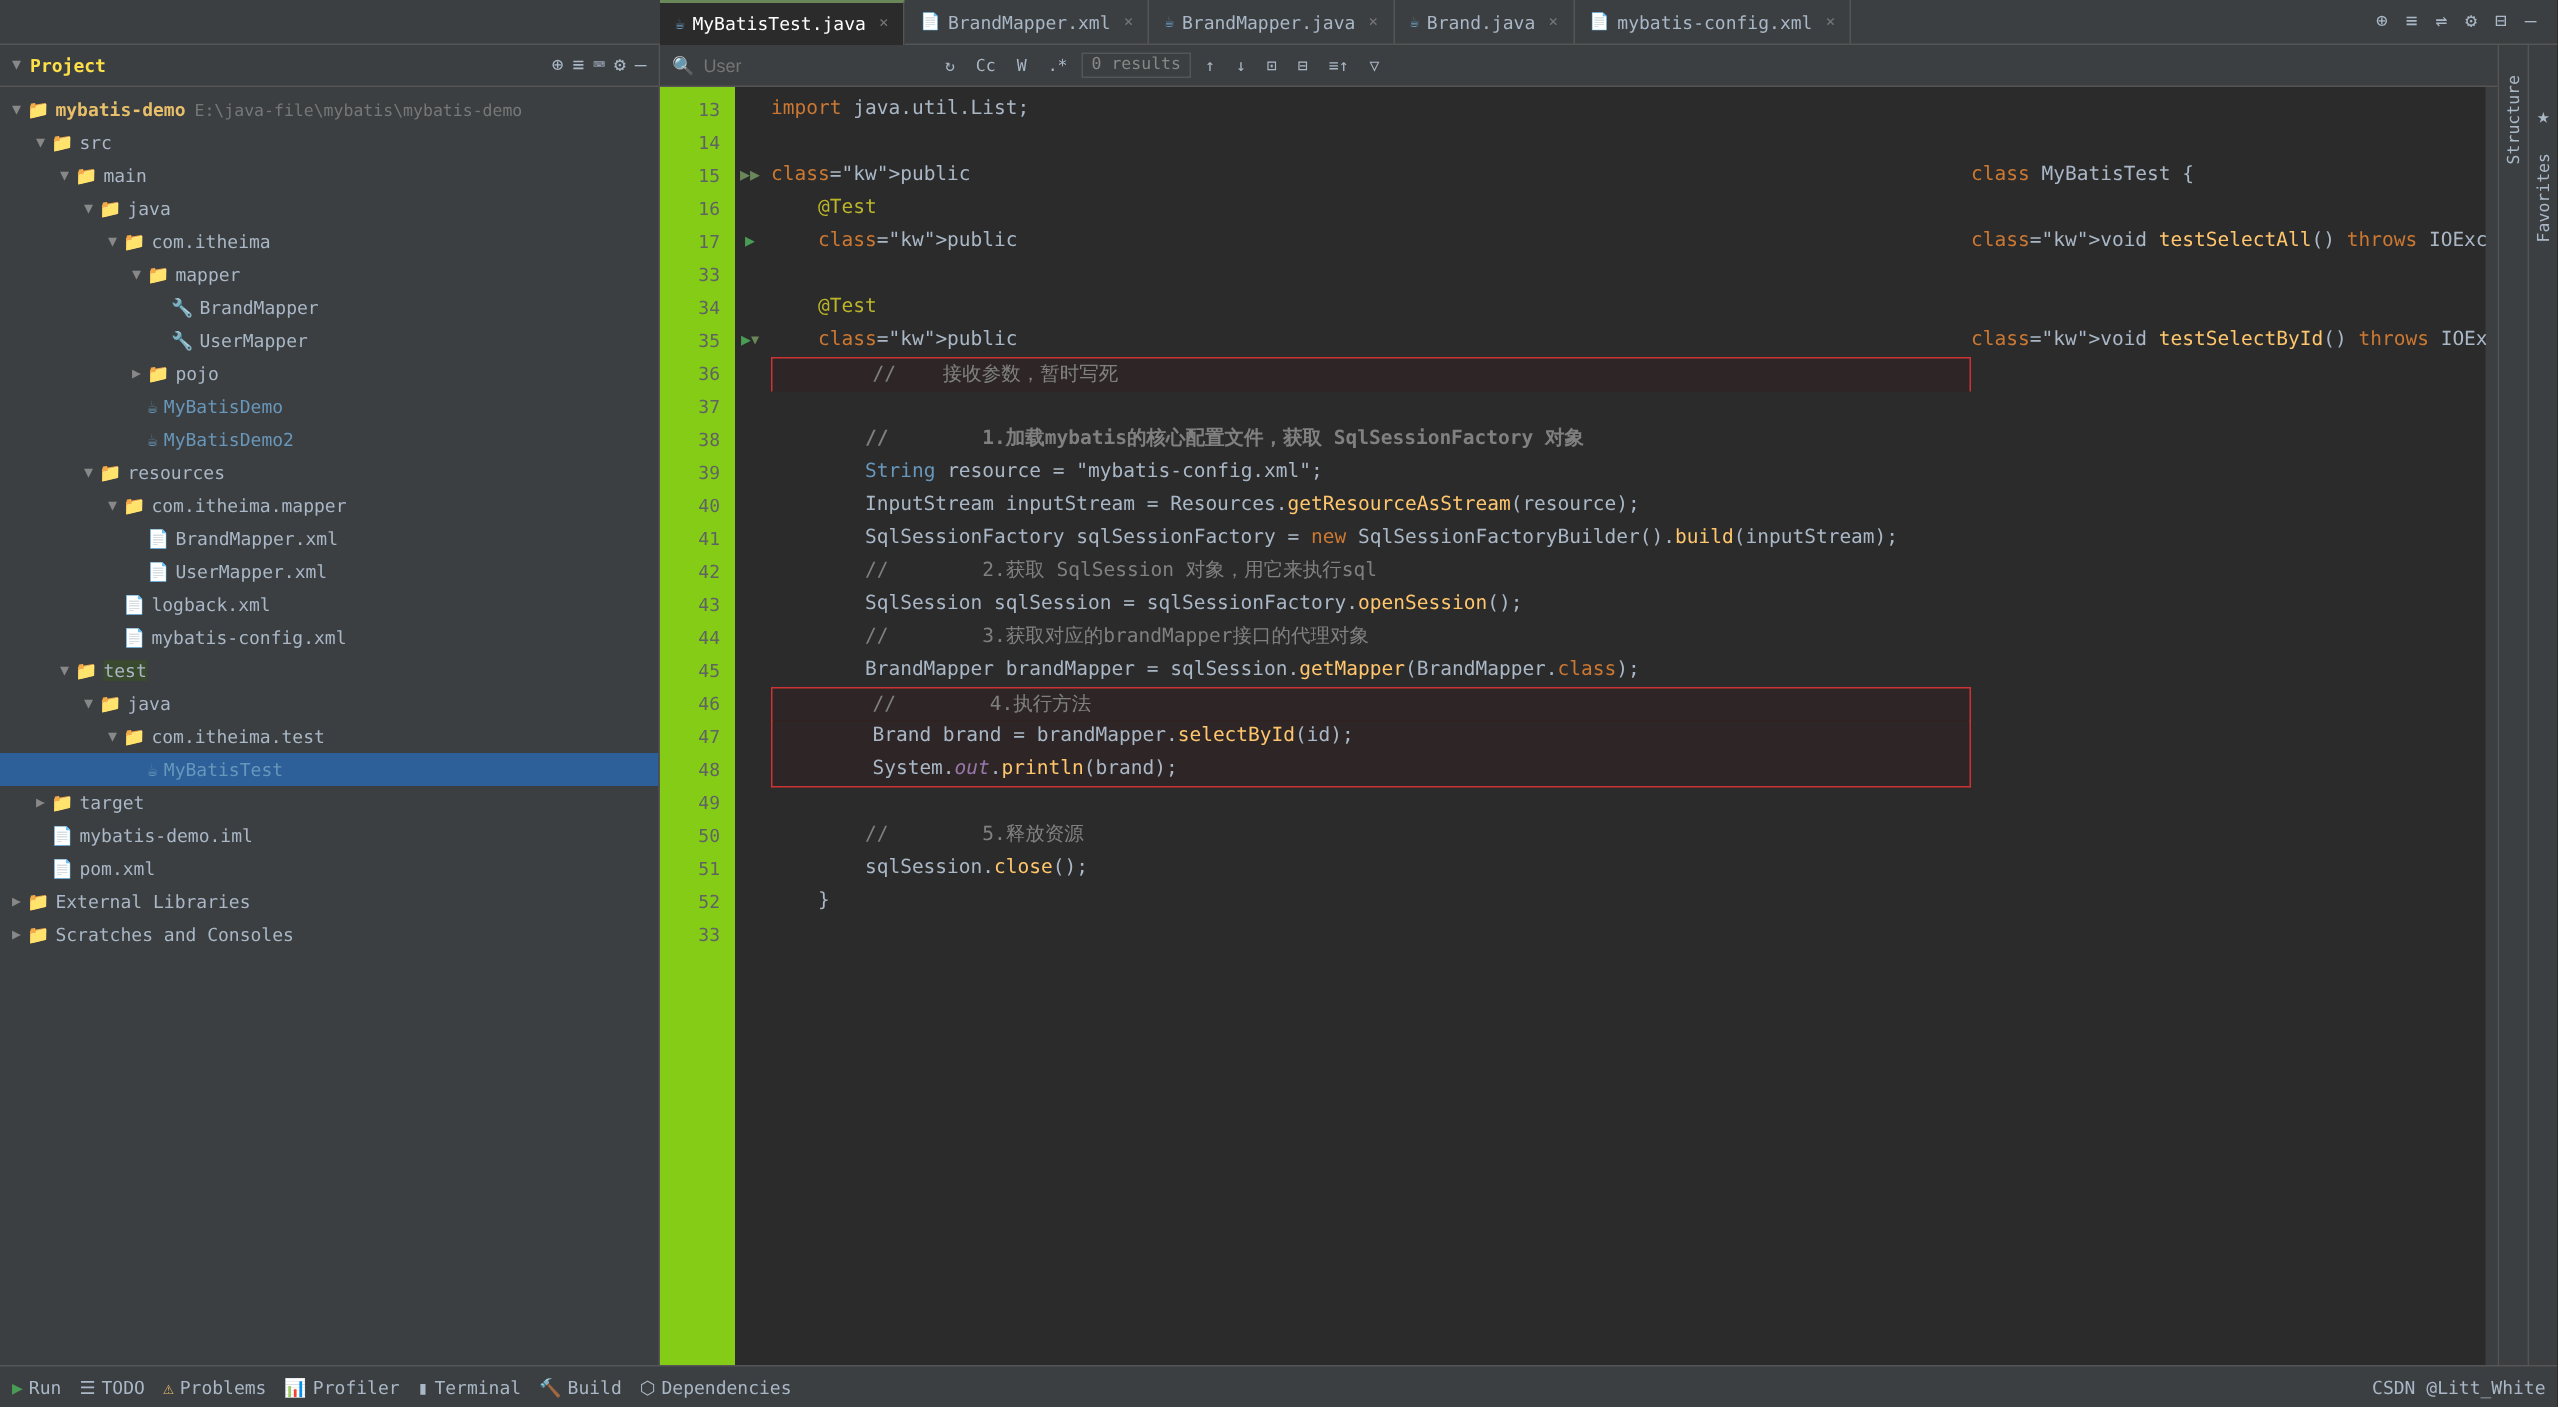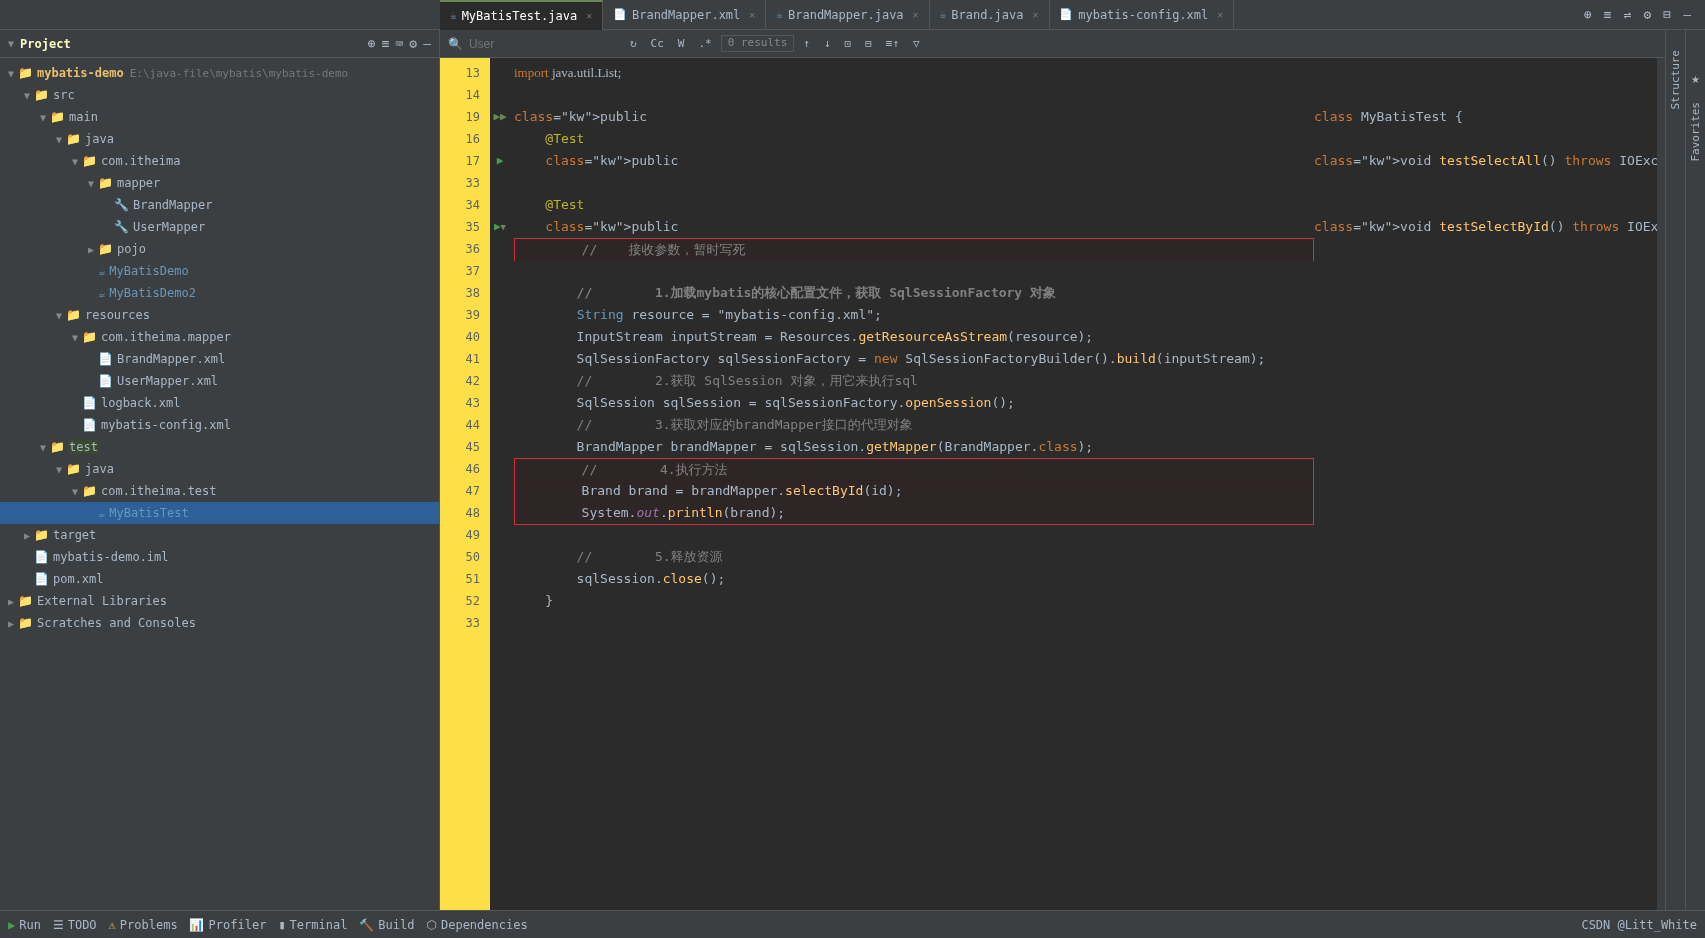--- a/index.html
+++ b/index.html
@@ -89,21 +89,21 @@
       color: #a9b7c6;
       display: flex;
       align-items: center;
       gap: 6px;
       border-bottom: 1px solid #555;
       height: 28px;
       flex-shrink: 0;
     }
     .project-header-title {
       font-weight: bold;
-      color: #fef9c3;
+      color: #fde047;
       text-align: center;
     }
     .project-header-icons {
       margin-left: auto;
       display: flex;
       gap: 6px;
     }
     .project-header-icons span {
       cursor: pointer;
       font-size: 13px;
@@ -181,21 +181,21 @@
 
     .code-content {
       flex: 1;
       overflow-y: auto;
       display: flex;
       position: relative;
     }
 
     .line-numbers {
       width: 50px;
-      background: #fde047;
+      background: #84cc16;
       color: #606366;
       font-size: 13px;
       text-align: right;
       padding-right: 10px;
       user-select: none;
       flex-shrink: 0;
       padding-top: 4px;
     }
     .line-number {
       height: 22px;
@@ -545,21 +545,21 @@
         <span class="search-opt-btn">⊟</span>
         <span class="search-opt-btn">≡↑</span>
         <span class="search-opt-btn">▽</span>
       </div>
     </div>
 
     <div class="code-content">
       <div class="line-numbers" id="line-numbers-container">
           <div class="line-number">13</div>
           <div class="line-number">14</div>
-          <div class="line-number">19</div>
+          <div class="line-number">15</div>
           <div class="line-number">16</div>
           <div class="line-number">17</div>
           <div class="line-number">33</div>
           <div class="line-number">34</div>
           <div class="line-number">35</div>
           <div class="line-number">36</div>
           <div class="line-number">37</div>
           <div class="line-number">38</div>
           <div class="line-number">39</div>
           <div class="line-number">40</div>
@@ -606,21 +606,21 @@
           <div class="gutter-item"></div>
           <div class="gutter-item"></div>
           <div class="gutter-item"></div>
           <div class="gutter-item"></div>
           <div class="gutter-item"></div>
           <div class="gutter-item"></div>
           <div class="gutter-item"></div>
           <div class="gutter-item"></div>
         </div>
       <div class="code-lines" id="code-lines-container">
-          <div class="code-line"><span style="; display:inline-block; min-width:800px; padding-right: 8px; font-family: Liberation Serif, serif;"><span class="kw">import</span> java.util.List;</span></div>
+          <div class="code-line"><span style="; display:inline-block; min-width:800px; padding-right: 8px;"><span class="kw">import</span> java.util.List;</span></div>
           <div class="code-line"><span style="; display:inline-block; min-width:800px; padding-right: 8px;"></span></div>
           <div class="code-line"><span style="; display:inline-block; min-width:800px; padding-right: 8px;"><span <span="" class="kw">class</span>="kw"&gt;public</span> <span class="kw">class</span> MyBatisTest {</div>
           <div class="code-line"><span style="; display:inline-block; min-width:800px; padding-right: 8px;">    <span class="annotation">@Test</span></span></div>
           <div class="code-line"><span style="; display:inline-block; min-width:800px; padding-right: 8px;">    <span <span="" class="kw">class</span>="kw"&gt;public</span> <span <span="" class="kw">class</span>="kw"&gt;void <span class="method">testSelectAll</span>() <span class="kw">throws</span> IOException </div>
           <div class="code-line"><span style="; display:inline-block; min-width:800px; padding-right: 8px;"></span></div>
           <div class="code-line"><span style="; display:inline-block; min-width:800px; padding-right: 8px;">    <span class="annotation">@Test</span></span></div>
           <div class="code-line"><span style="; display:inline-block; min-width:800px; padding-right: 8px;">    <span <span="" class="kw">class</span>="kw"&gt;public</span> <span <span="" class="kw">class</span>="kw"&gt;void <span class="method">testSelectById</span>() <span class="kw">throws</span> IOException {</div>
           <div class="code-line"><span style="border-left: 1.5px solid #cc3333; padding-left: 4px; background: rgba(80,0,0,0.1);border-top: 1.5px solid #cc3333;border-right: 1.5px solid #cc3333;; display:inline-block; min-width:800px; padding-right: 8px;"><span class="comment">        //    接收参数，暂时写死</span></span></div>
           <div class="code-line"><span style="; display:inline-block; min-width:800px; padding-right: 8px;"></span></div>
           <div class="code-line"><span style="; display:inline-block; min-width:800px; padding-right: 8px; font-weight: bold;"><span class="comment">        //        1.加载mybatis的核心配置文件，获取 SqlSessionFactory 对象</span></span></div>

